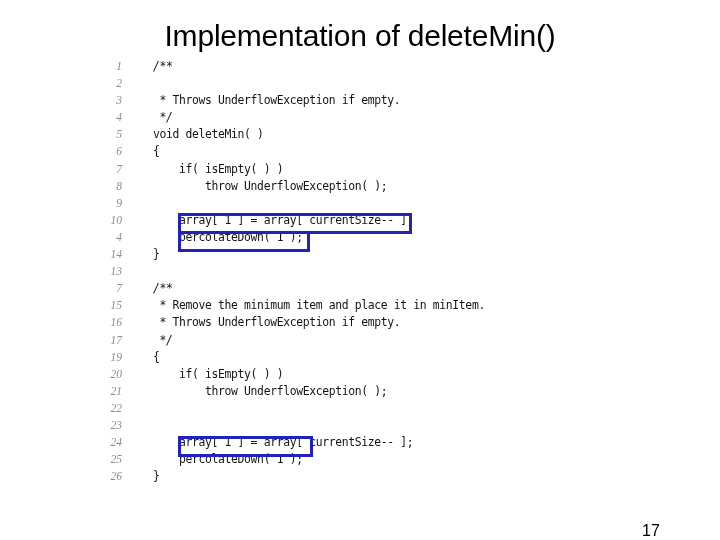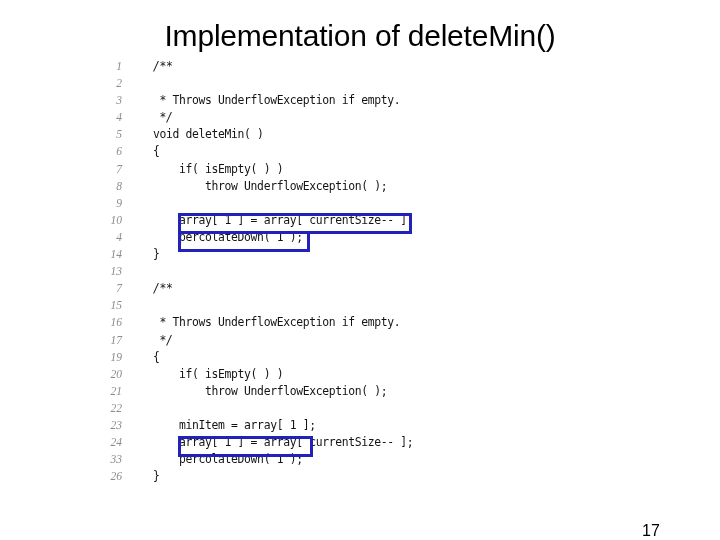--- a/index.html
+++ b/index.html
@@ -122,30 +122,30 @@
         <div class="code-row"><span class="line-number">5</span><span class="code-text">void deleteMin( )</span></div>
         <div class="code-row"><span class="line-number">6</span><span class="code-text">{</span></div>
         <div class="code-row"><span class="line-number">7</span><span class="code-text">    if( isEmpty( ) )</span></div>
         <div class="code-row"><span class="line-number">8</span><span class="code-text">        throw UnderflowException( );</span></div>
         <div class="code-row"><span class="line-number">9</span><span class="code-text"></span></div>
         <div class="code-row"><span class="line-number">10</span><span class="code-text">    array[ 1 ] = array[ currentSize-- ];</span></div>
         <div class="code-row"><span class="line-number">4</span><span class="code-text">    percolateDown( 1 );</span></div>
         <div class="code-row"><span class="line-number">14</span><span class="code-text">}</span></div>
         <div class="code-row"><span class="line-number">13</span><span class="code-text"></span></div>
         <div class="code-row"><span class="line-number">7</span><span class="code-text comment-open">/**</span></div>
-        <div class="code-row"><span class="line-number">15</span></div>
+        <div class="code-row"><span class="line-number">15</span><span class="code-text"> * Remove the minimum item and place it in minItem.</span></div>
         <div class="code-row"><span class="line-number">16</span><span class="code-text"> * Throws UnderflowException if empty.</span></div>
         <div class="code-row"><span class="line-number">17</span><span class="code-text comment-open"> */</span></div>
         <div class="code-row"><span class="line-number">19</span><span class="code-text">{</span></div>
         <div class="code-row"><span class="line-number">20</span><span class="code-text">    if( isEmpty( ) )</span></div>
         <div class="code-row"><span class="line-number">21</span><span class="code-text">        throw UnderflowException( );</span></div>
         <div class="code-row"><span class="line-number">22</span><span class="code-text"></span></div>
-        <div class="code-row"><span class="line-number">23</span><span class="code-text">    minItem = array[ 1 ];</span></div>
+        <div class="code-row"><span class="line-number">23</span></div>
         <div class="code-row"><span class="line-number">24</span><span class="code-text">    array[ 1 ] = array[ currentSize-- ];</span></div>
-        <div class="code-row"><span class="line-number">33</span><span class="code-text">    percolateDown( 1 );</span></div>
+        <div class="code-row"><span class="line-number">25</span><span class="code-text">    percolateDown( 1 );</span></div>
         <div class="code-row"><span class="line-number">26</span><span class="code-text">}</span></div>
       </div>
     <div id="highlight-layer">
         <div class="hl-box" style="left: 82px; top: 155px; width: 234px; height: 21px; border-color: rgb(34, 34, 187);"></div>
         <div class="hl-box" style="left: 82px; top: 173px; width: 132px; height: 21px; border-color: rgb(34, 34, 187);"></div>
         <div class="hl-box" style="left: 82px; top: 378px; width: 135px; height: 21px; border-color: rgb(34, 34, 187);"></div>
       </div>
   </div>
 
   <div id="page-number">17</div>

